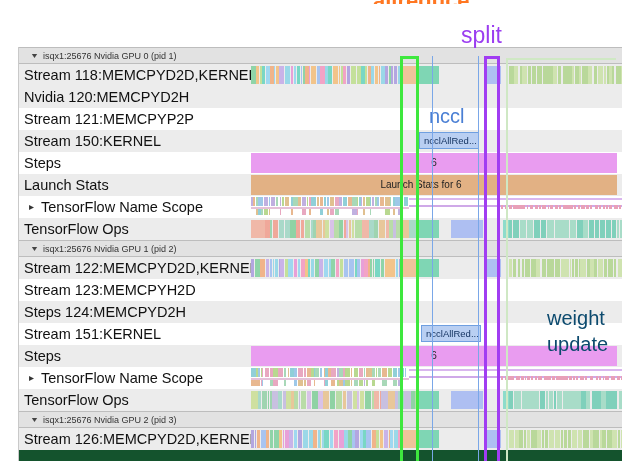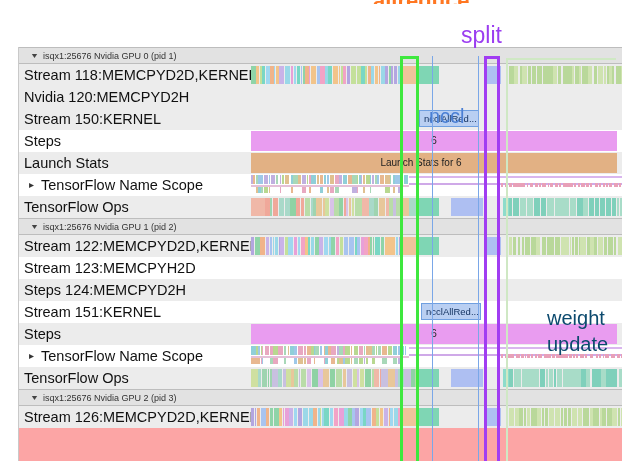--- a/index.html
+++ b/index.html
@@ -20,21 +20,21 @@
   .ann-orange-clip{position:absolute;left:373px;top:-12px;font-size:22px;color:#ff7722;
                    font-weight:700;overflow:hidden;height:16px;line-height:26px;}
   
   .vrule{position:absolute;}
   .box-concat{left:400px;top:56px;width:19px;height:405px;border:3px solid #3ee83e;border-bottom:none;box-sizing:border-box;}
   .box-split{left:484px;top:56px;width:16px;height:405px;border:3px solid #a13df2;border-bottom:none;box-sizing:border-box;}
   .box-weight{left:506px;top:58px;width:110px;height:403px;border:2px solid #cfe8c4;border-bottom:none;border-right:none;box-sizing:border-box;}
   .blue-vline{position:absolute;width:1px;background:#7aa7e8;top:56px;height:405px;}
 
   
-  #panel{position:absolute;left:18px;top:47px;width:604px;height:414px;background:#fca5a5;
+  #panel{position:absolute;left:18px;top:47px;width:604px;height:414px;background:#14532d;
          border-left:1px solid #c9c9c9;box-sizing:border-box;overflow:hidden;z-index:5;}
   .proc-header{height:15px;background:#e2e2e2;border-top:1px solid #bdbdbd;border-bottom:1px solid #bdbdbd;
                display:flex;align-items:center;padding-left:12px;font-size:9px;color:#333;}
   .caret{display:inline-block;margin-right:5px;font-size:7px;color:#444;transform:scaleX(1.3);}
   .row{position:relative;height:22px;display:flex;align-items:center;}
   .row.alt{background:#ececec;}
   .row.plain{background:#ffffff;}
   .rowlabel{width:232px;flex:0 0 232px;padding-left:5px;font-size:14.5px;color:#111;
             white-space:nowrap;overflow:hidden;background:inherit;position:relative;z-index:3;
             box-sizing:border-box;}
@@ -137,20 +137,24 @@
         <div class="seg" style="left: 353.225px; width: 2.27515px; background: rgb(207, 227, 176);"></div>
         <div class="seg" style="left: 355.866px; width: 2.14688px; background: rgb(185, 216, 154);"></div>
         <div class="seg" style="left: 358.392px; width: 2.97551px; background: rgb(207, 227, 176);"></div>
         <div class="seg" style="left: 361.413px; width: 1.94521px; background: rgb(185, 216, 154);"></div>
         <div class="seg" style="left: 364.906px; width: 4.85152px; background: rgb(185, 216, 154);"></div>
         <div class="seg" style="left: 370.383px; width: 4.2857px; background: rgb(207, 227, 176);"></div>
       </div>
     </div>
     <div class="row alt">
       <div class="rowlabel">Nvidia 120:MEMCPYD2H</div>
+      <div class="track"></div>
+    </div>
+    <div class="row plain">
+      <div class="rowlabel">Stream 121:MEMCPYP2P</div>
       <div class="track"></div>
     </div>
     <div class="row alt">
       <div class="rowlabel">Stream 150:KERNEL</div>
       <div class="track">
         <div class="nccl-box" style="left: 168px; width: 60px;">ncclAllRed...</div>
       </div>
     </div>
     <div class="row plain">
       <div class="rowlabel">Steps</div>

